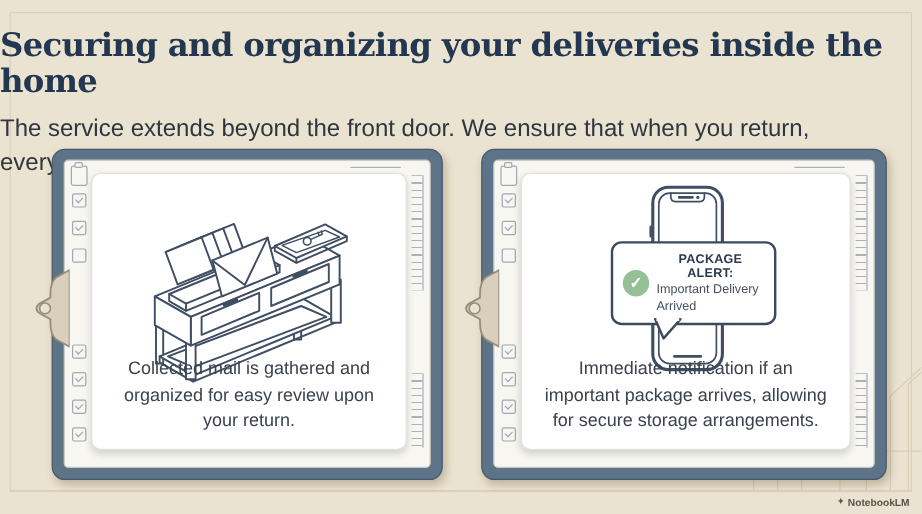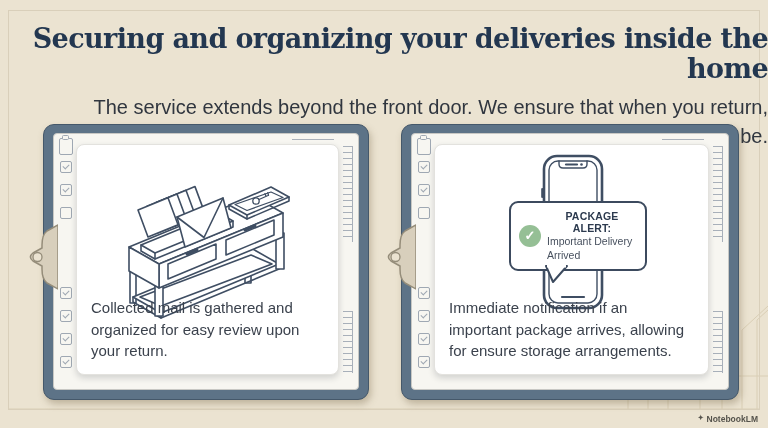--- a/index.html
+++ b/index.html
@@ -10,21 +10,21 @@
     position:relative;overflow:hidden;
     -webkit-font-smoothing:antialiased;
   }
   .frame-line{
     position:absolute;left:8px;top:10px;right:8px;bottom:18px;
     border:1px solid #d9cfba;pointer-events:none;
   }
   .bg-lines{position:absolute;left:0;top:0;pointer-events:none;}
 
   
-  .header{position:absolute;top:24px;left:0;right:0;text-align:right;}
+  .header{position:absolute;top:24px;left:0;right:0;text-align:left;}
   .title{
     margin:0;
     font-family:"DejaVu Serif","Liberation Serif",serif;
     font-weight:700;font-size:27px;line-height:1.1;
     color:#233750;letter-spacing:-0.6px;
   }
   .subtitle{
     margin:10px auto 0;font-size:20px;font-weight:500;
     color:#30363f;line-height:1.45;
   }
@@ -73,21 +73,21 @@
   
   .card{
     position:absolute;left:22px;top:10px;right:19px;bottom:14px;
     background:#ffffff;border:1px solid #e3e2de;border-radius:8px;
     box-shadow:0 3px 6px rgba(40,45,55,.18);
     z-index:3;
   }
   .illu{position:absolute;top:6px;left:0;right:0;display:flex;justify-content:center;}
   .caption{
     position:absolute;left:14px;right:14px;bottom:12px;
-    text-align:left;font-size:15px;font-weight:500;
+    text-align:center;font-size:15px;font-weight:500;
     color:#3b424d;line-height:1.45;
   }
 
   
   .bubble{
     position:absolute;left:74px;top:56px;width:138px;
     background:#fff;border:2px solid #3c4a5e;border-radius:9px;
     padding:7px 8px 7px 36px;box-sizing:border-box;z-index:2;
   }
   .bubble .check-circle{
@@ -241,21 +241,21 @@
       </div>
       <div class="bubble">
         <div class="check-circle">✓</div>
         <div class="ntitle">PACKAGE ALERT:</div>
         <div class="nbody">Important Delivery Arrived</div>
         <svg class="tail" width="24" height="19" viewBox="0 0 24 19">
           <polygon points="1,1 22,1 8,17" fill="#fff" stroke="#3c4a5e" stroke-width="2" stroke-linejoin="round"></polygon>
           <rect x="2" y="0" width="19" height="2.5" fill="#fff"></rect>
         </svg>
       </div>
-      <div class="caption">Immediate notification if an important package arrives, allowing for ensure storage arrangements.</div>
+      <div class="caption">Immediate notification if an important package arrives, allowing for secure storage arrangements.</div>
     </div>
   </div>
 </div>
 
 <div class="watermark">
   <span class="wicon">✦</span>
   <span>NotebookLM</span>
 </div>
 
 </body></html>

